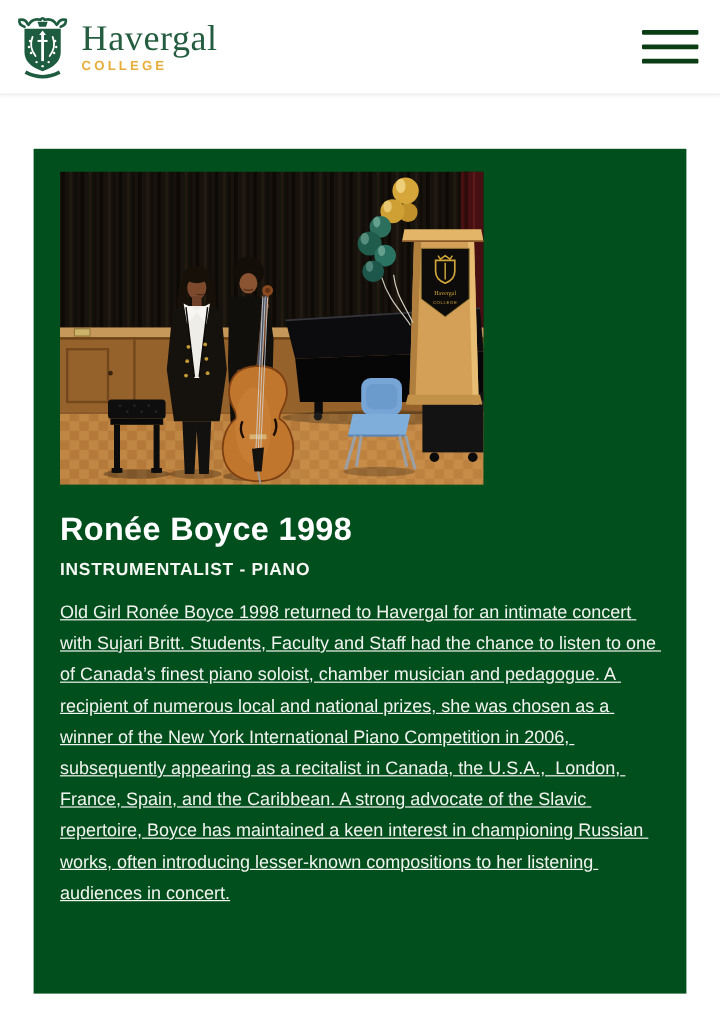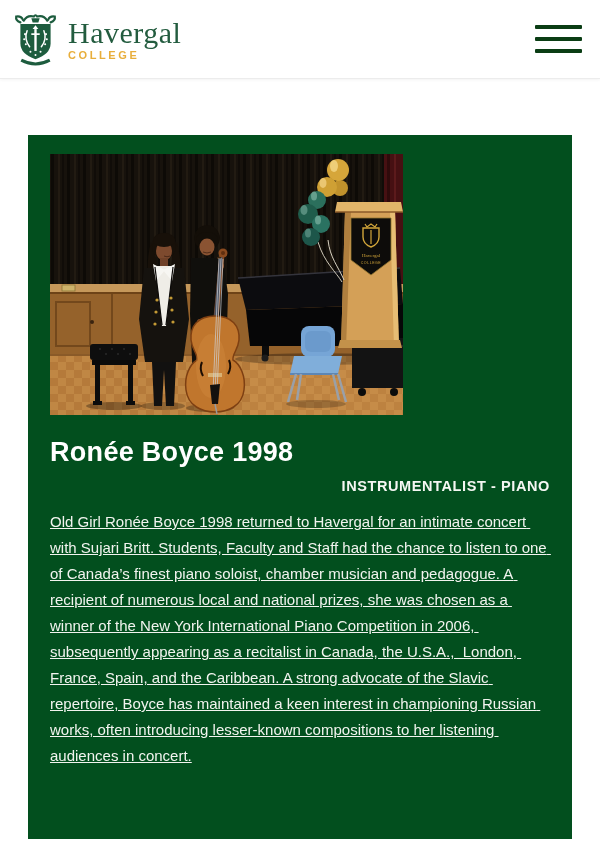--- a/index.html
+++ b/index.html
@@ -56,42 +56,41 @@
     width: 47px;
     height: 4px;
     background: #0a3d14;
     border-radius: 1px;
   }
 
   
   main { padding-top: 45px; }
   .profile-card {
     width: 544px;
-    margin: 11px auto;
+    margin: 0 auto;
     background: #024f1e;
     padding: 19px 22px 70px 22px;
   }
   .concert-photo { width: 353px; height: 261px; }
   .concert-photo svg { display: block; }
 
   .card-title {
     margin-top: 21px;
     color: #ffffff;
     font-size: 27px;
     line-height: 32px;
     font-weight: 600;
     letter-spacing: 0.3px;
   }
   .card-subtitle {
     margin-top: 10px;
     color: #f5f7f3;
     font-size: 14.5px;
     font-weight: 700;
     letter-spacing: 0.6px;
-    text-align: right;
   }
   .card-body {
     margin-top: 15px;
     width: 506px;
     color: #f2f4ef;
     font-size: 15px;
     line-height: 26px;
     white-space: pre-wrap;
     text-decoration: underline;
   }

